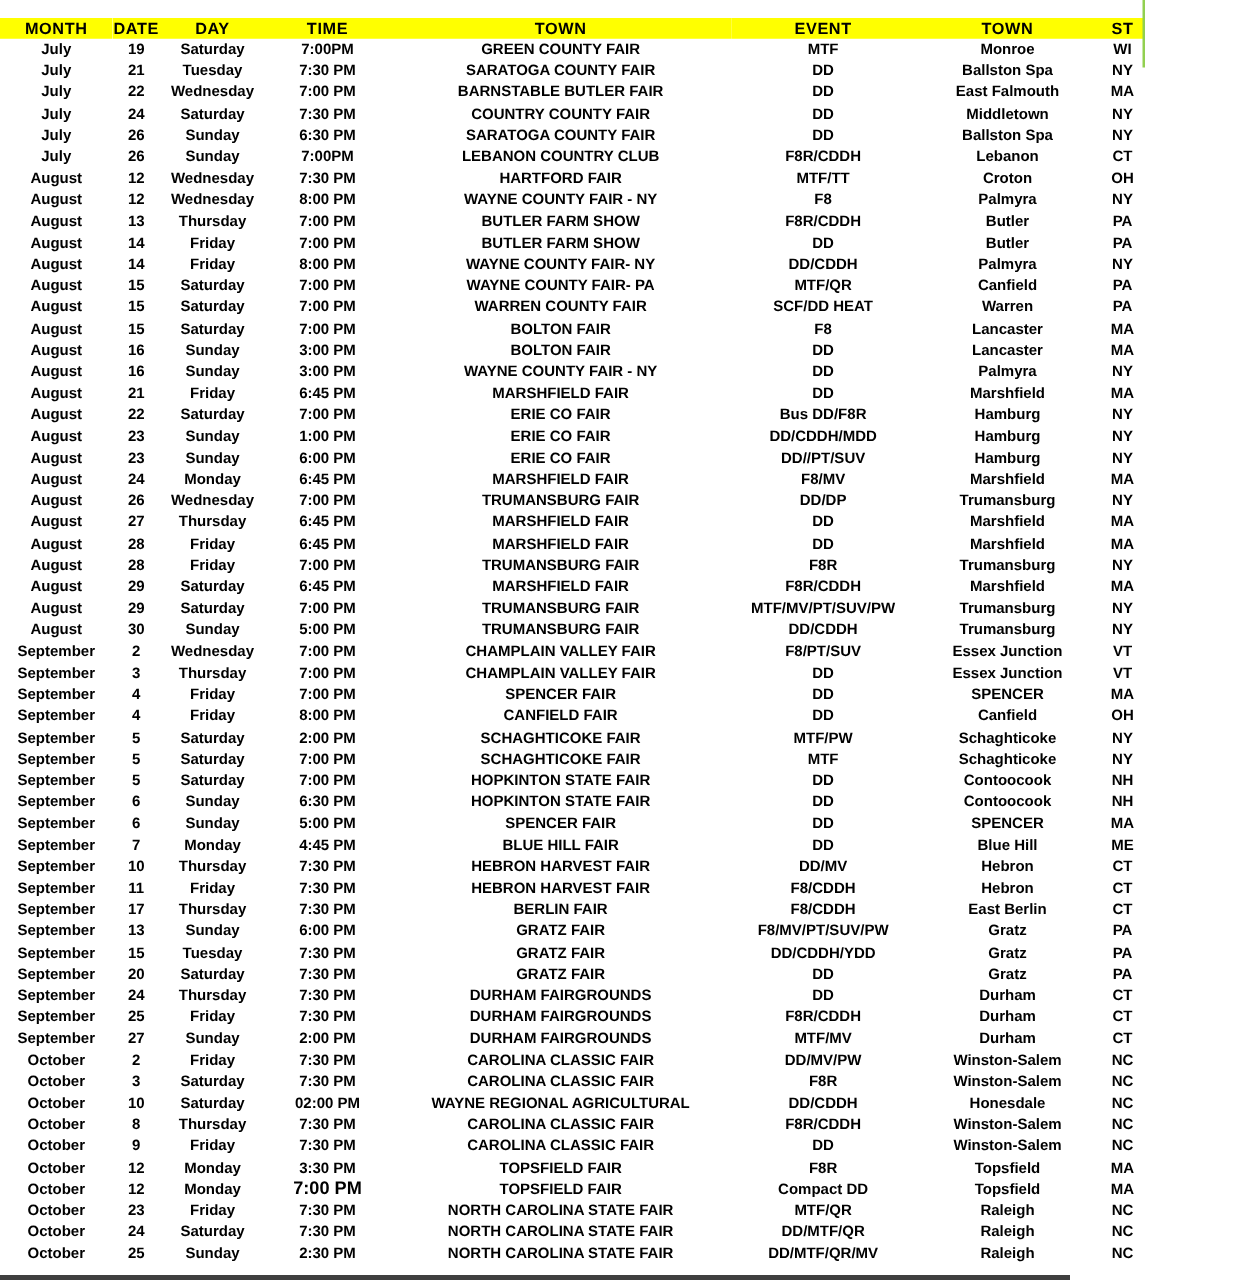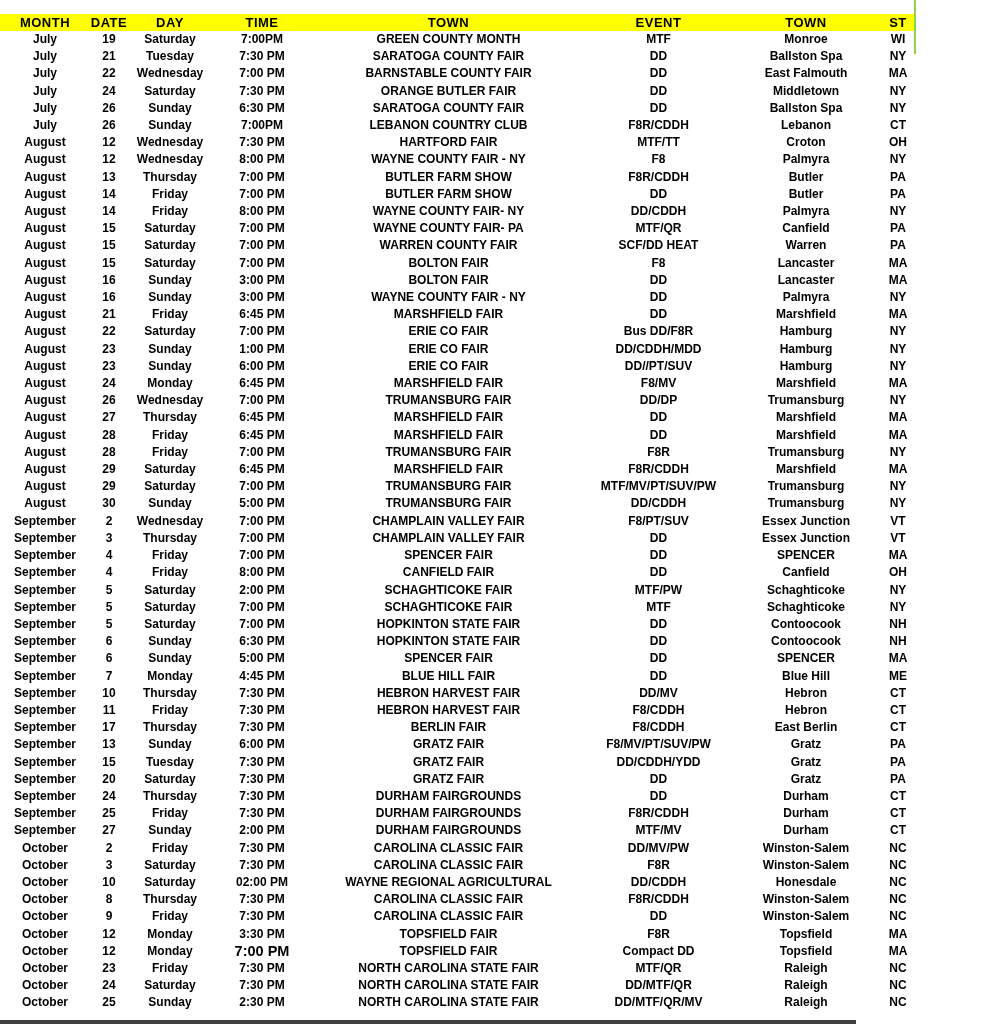--- a/index.html
+++ b/index.html
@@ -105,51 +105,51 @@
           <th>TOWN</th>
           <th>ST</th>
         </tr>
     </thead>
     <tbody>
         <tr>
           <td>July</td>
           <td>19</td>
           <td>Saturday</td>
           <td>7:00PM</td>
-          <td>GREEN COUNTY MONTH</td>
+          <td>GREEN COUNTY FAIR</td>
           <td>MTF</td>
           <td>Monroe</td>
           <td>WI</td>
         </tr>
         <tr>
           <td>July</td>
           <td>21</td>
           <td>Tuesday</td>
           <td>7:30 PM</td>
           <td>SARATOGA COUNTY FAIR</td>
           <td>DD</td>
           <td>Ballston Spa</td>
           <td>NY</td>
         </tr>
         <tr>
           <td>July</td>
           <td>22</td>
           <td>Wednesday</td>
           <td>7:00 PM</td>
-          <td>BARNSTABLE COUNTY FAIR</td>
+          <td>BARNSTABLE BUTLER FAIR</td>
           <td>DD</td>
           <td>East Falmouth</td>
           <td>MA</td>
         </tr>
         <tr>
           <td>July</td>
           <td>24</td>
           <td>Saturday</td>
           <td>7:30 PM</td>
-          <td>ORANGE BUTLER FAIR</td>
+          <td>COUNTRY COUNTY FAIR</td>
           <td>DD</td>
           <td>Middletown</td>
           <td>NY</td>
         </tr>
         <tr>
           <td>July</td>
           <td>26</td>
           <td>Sunday</td>
           <td>6:30 PM</td>
           <td>SARATOGA COUNTY FAIR</td>

